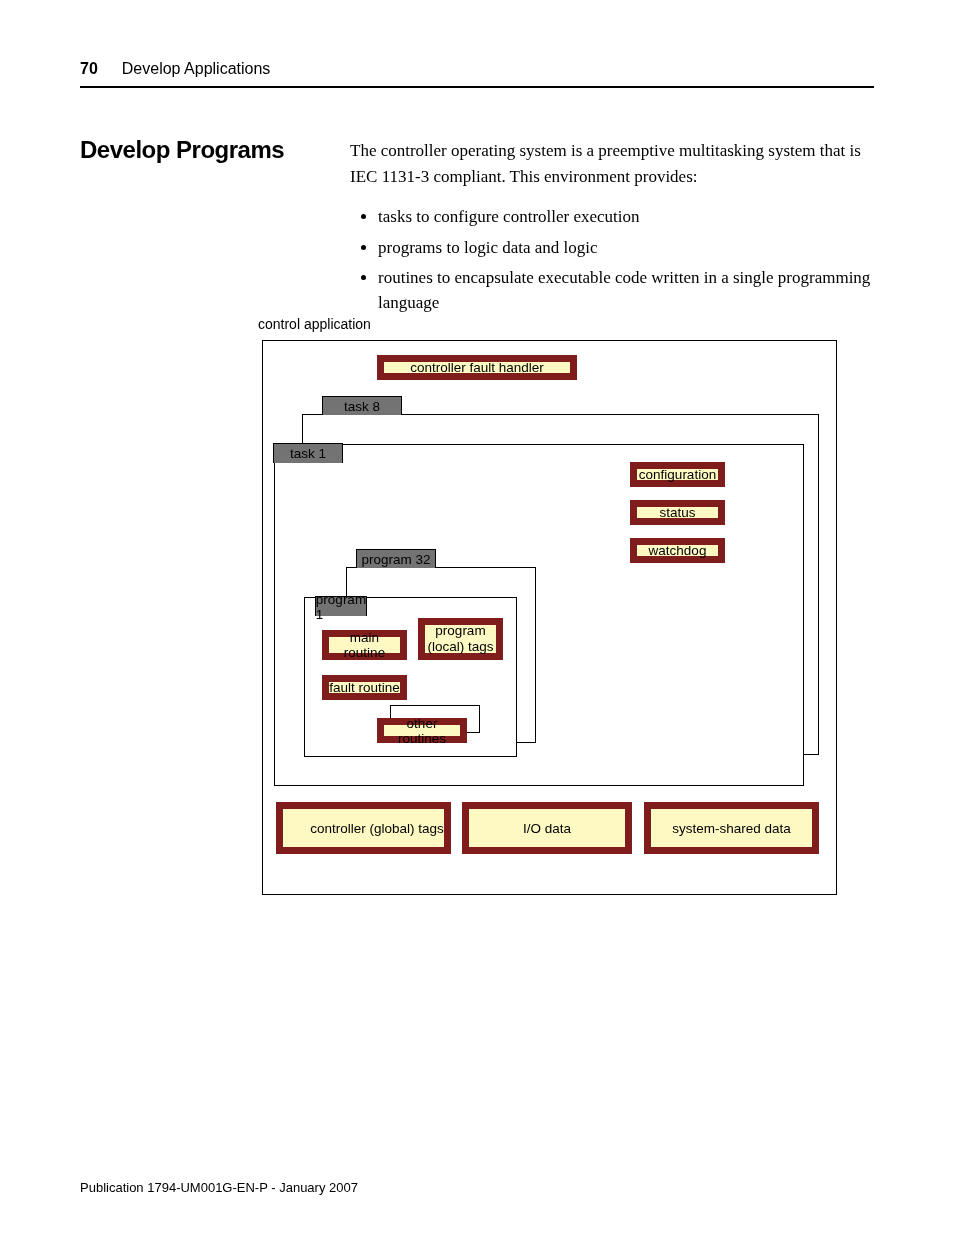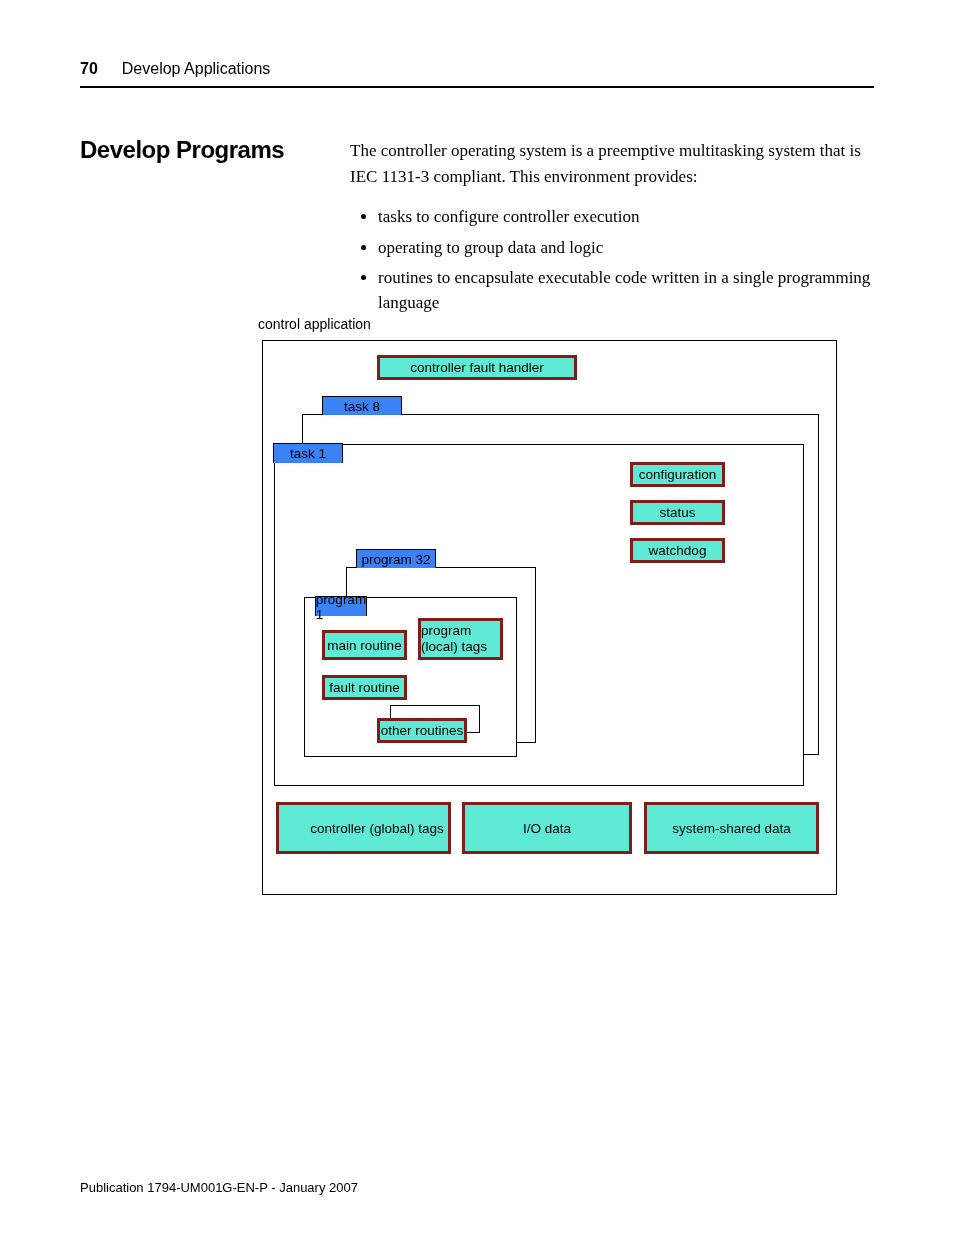--- a/index.html
+++ b/index.html
@@ -43,23 +43,23 @@
     font-family: "Helvetica Neue", Helvetica, Arial, sans-serif;
     font-size: 14px;
   }
 
   .diagram {
     position: absolute;
     top: 340px; left: 262px;
     width: 580px; height: 560px;
   }
   .diagram div { position: absolute; font-family: "Helvetica Neue", Helvetica, Arial, sans-serif; font-size: 13.5px; }
-  .box { border: 3px solid #7f1d1d; background: #5eead4; display: flex; align-items: center; justify-content: center; } 
+  .box { border: 7px solid #7f1d1d; background: #fef9c3; display: flex; align-items: center; justify-content: center; text-align: center; } 
   .notch-label {
-    border: 1px solid #000; border-bottom: none; background: #3b82f6;
+    border: 1px solid #000; border-bottom: none; background: #737373;
     display: flex; align-items: center; justify-content: center;
     z-index: 10;
   }
   .open-box {
     border: 1px solid #000;
     background: #fff;
   }
   .footer {
     position: absolute;
     left: 80px; bottom: 40px;
@@ -76,21 +76,21 @@
     <span class="page-number">70</span>
     <span>Develop Applications</span>
   </div>
 
   <div class="section-title">Develop Programs</div>
 
   <div class="intro">
     <p>The controller operating system is a preemptive multitasking system that is IEC 1131-3 compliant. This environment provides:</p>
     <ul>
       <li>tasks to configure controller execution</li>
-      <li>operating to group data and logic</li>
+      <li>programs to logic data and logic</li>
       <li>routines to encapsulate executable code written in a single programming language</li>
     </ul>
   </div>
 
   <div class="diag-title">control application</div>
 
   <div class="diagram">
 
     <div class="open-box" style="top:0; left:0; width:575px; height:555px;"></div>
 

